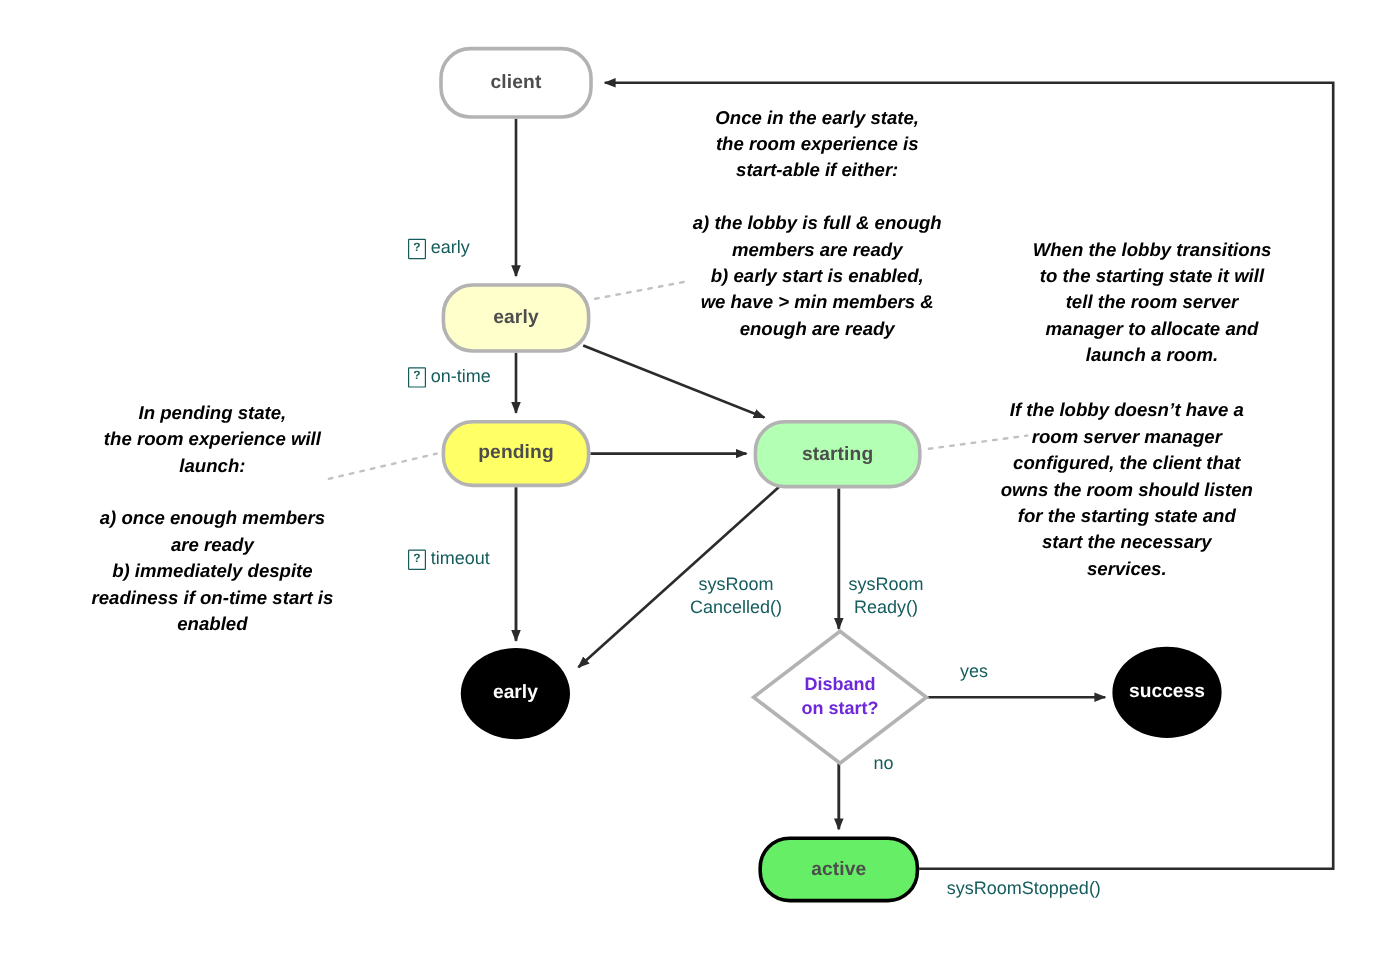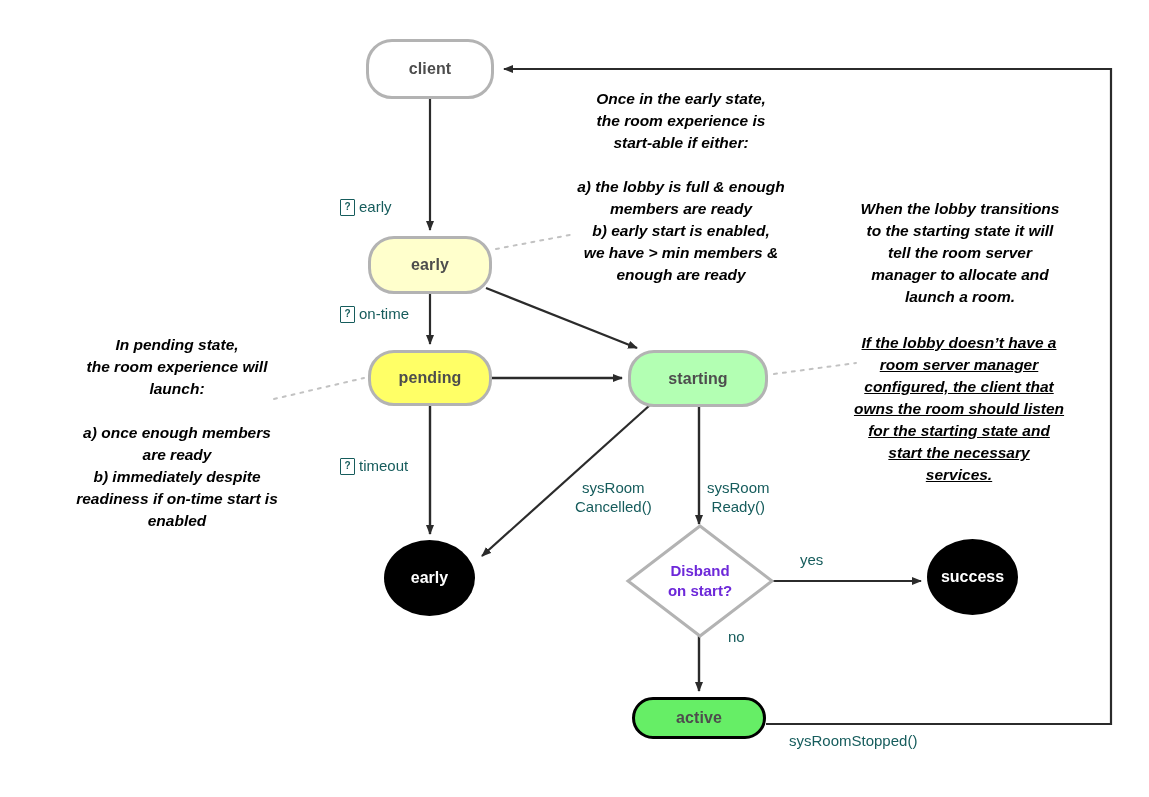--- a/index.html
+++ b/index.html
@@ -59,21 +59,21 @@
     width: 124px; height: 56px;
     background: #ffff66;
   }
   .node-starting {
     left: 628px; top: 350px;
     width: 140px; height: 57px;
     background: #b3ffb3;
   }
   .node-active {
     left: 632px; top: 697px;
-    width: 134px; height: 42px;
+    width: 134px; height: 55px;
     background: #66ee66;
     border: 3px solid #000000;
   }
 
   .node-terminal {
     border-radius: 50%;
     background: #000000;
     color: #ffffff;
     font-size: 16px;
     font-weight: bold;
@@ -109,21 +109,21 @@
     font-weight: bold;
     font-size: 15.5px;
     line-height: 1.42;
     text-align: center;
     color: #000000;
     white-space: pre-line;
   }
   .ann-early { left: 536px; top: 88px; width: 290px; }
   .ann-pending { left: 32px; top: 334px; width: 290px; }
   .ann-starting-1 { left: 826px; top: 198px; width: 268px; }
-  .ann-starting-2 { left: 818px; top: 332px; width: 282px; text-decoration: underline; }
+  .ann-starting-2 { left: 798px; top: 332px; width: 282px; }
 
   
   .edge-label {
     position: absolute;
     color: #165c5c;
     font-size: 15px;
     font-weight: normal;
     white-space: nowrap;
     line-height: 1.2;
   }

